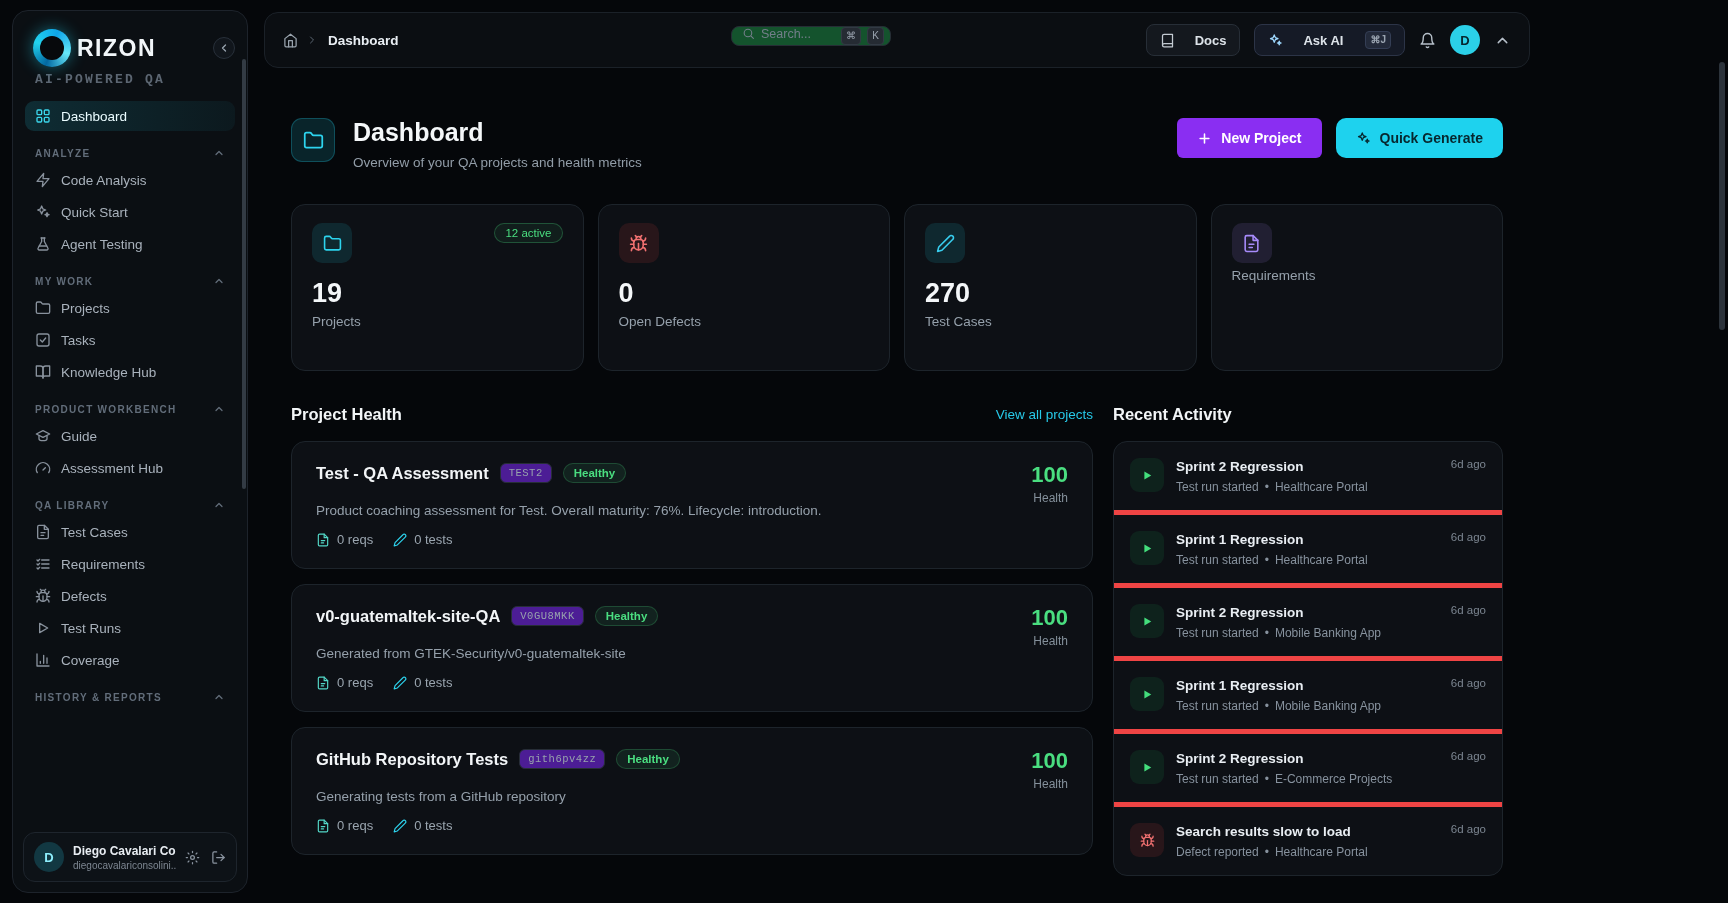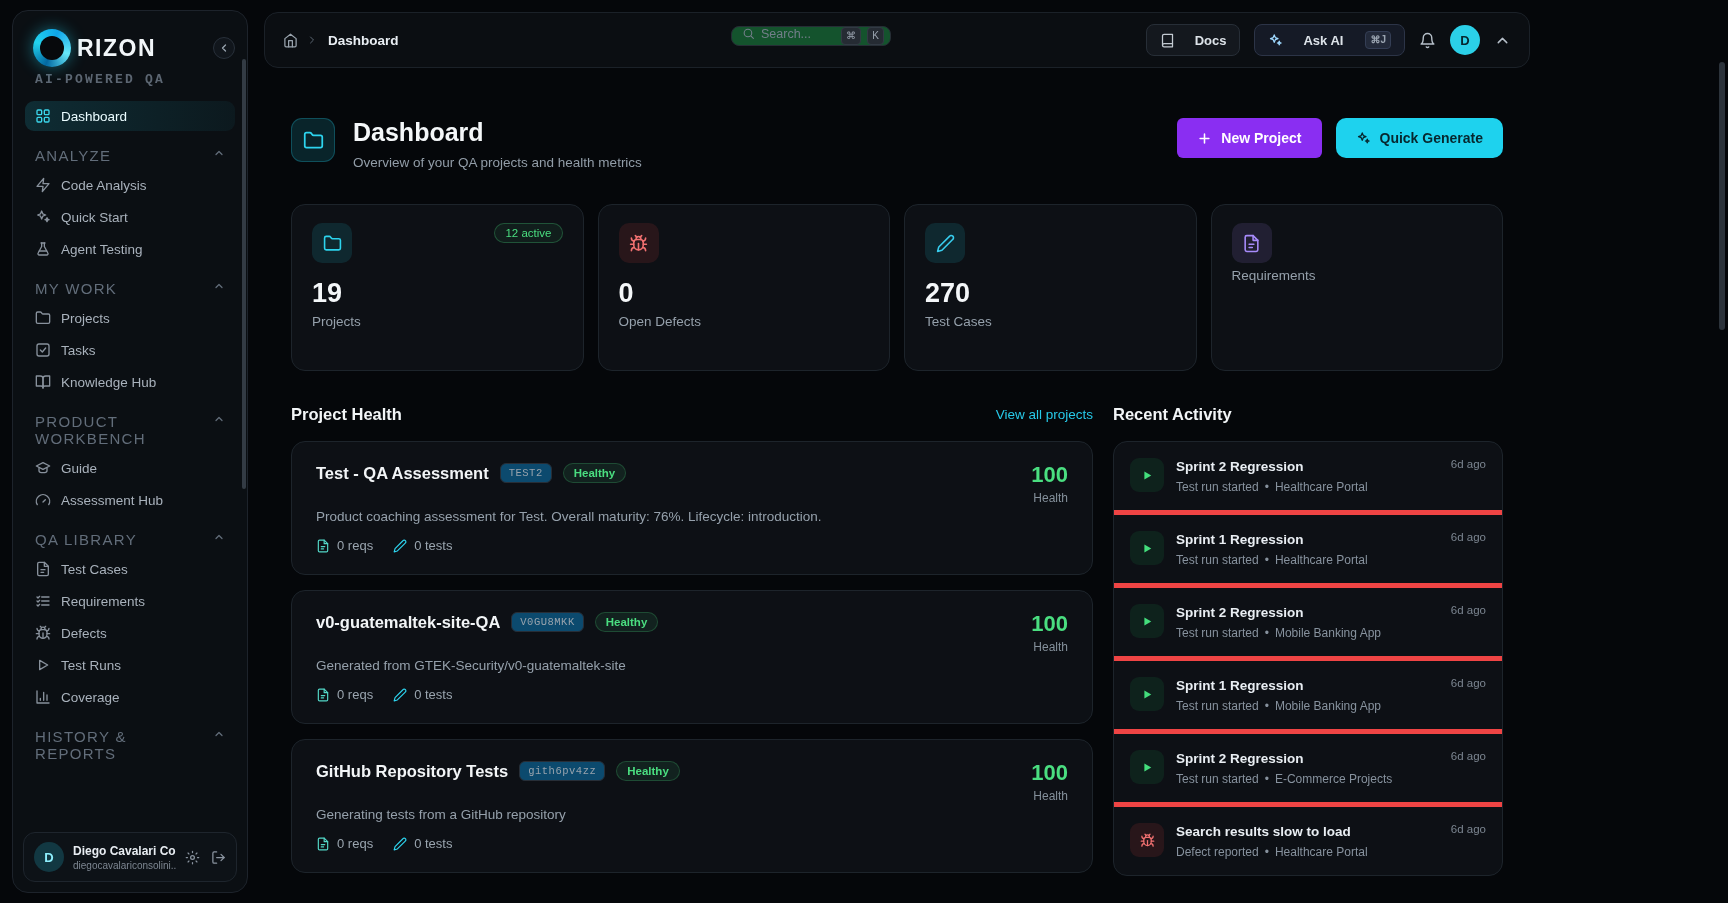--- a/index.html
+++ b/index.html
@@ -21,22 +21,22 @@
   .tagline { margin:5px 0 0 2px; font-size:13px; letter-spacing:2.2px; color:#5c6672; font-weight:700;font-family:Liberation Mono, monospace; }
   .collapse-btn { position:absolute; right:12px; top:26px; width:22px; height:22px; border-radius:50%;
     background:#11161c; border:1px solid #28303a; display:flex; align-items:center; justify-content:center; color:#9aa4b0; }
   .collapse-btn svg { width:12px; height:12px; }
   .sb-nav { padding:14px 12px 0; }
   .sb-item { display:flex; align-items:center; gap:10px; padding:7px 10px; border-radius:9px;
     color:#a9b2bc; font-size:13.5px; margin-bottom:2px; cursor:pointer; }
   .sb-item svg { width:16px; height:16px; color:#88919c; }
   .sb-item.active { background:linear-gradient(90deg, rgba(34,211,238,.15), rgba(34,211,238,.05)); color:#eafcff; }
   .sb-item.active svg { color:#3bd6ec; }
-  .sb-section { display:flex; align-items:flex-start; justify-content:space-between; padding:0 10px;
-    margin:16px 0 6px; font-size:15px; font-weight:400; letter-spacing:1.3px; color:#626d7a; cursor:pointer; }
+  .sb-section { display:flex; align-items:center; justify-content:space-between; padding:0 10px;
+    margin:16px 0 6px; font-size:10px; font-weight:700; letter-spacing:1.3px; color:#626d7a; cursor:pointer; }
   .sb-section svg { width:12px; height:12px; color:#626d7a; }
   .sb-scroll { position:absolute; right:1px; top:48px; width:4px; height:430px; border-radius:2px; background:#333b44; }
   .user-panel { position:absolute; left:10px; right:10px; bottom:10px; display:flex; align-items:center; gap:9px;
     padding:9px 10px; background:#0d1217; border:1px solid #1e252d; border-radius:12px; }
   .user-avatar { width:30px; height:30px; border-radius:50%; background:#123842; color:#8deefc;
     font-weight:700; font-size:13px; display:flex; align-items:center; justify-content:center; flex:none;}
   .user-meta { flex:1; min-width:0; }
   .user-name { font-size:12px; font-weight:700; color:#e8edf2; white-space:nowrap; overflow:hidden; }
   .user-email { font-size:10px; color:#7d8691; white-space:nowrap; overflow:hidden; margin-top:2px; }
   .user-actions { display:flex; gap:11px; color:#8a94a0; }
@@ -104,25 +104,25 @@
   .col-left { width:802px; flex:none; }
   .col-right { flex:1; min-width:0; }
   .sec-head { display:flex; align-items:center; justify-content:space-between; margin-bottom:16px; height:22px;}
   .sec-title { font-size:16.5px; font-weight:700; color:#f2f5f7; }
   .link-cyan { font-size:13.5px; color:#27c9e8; text-decoration:none; cursor:pointer; }
 
   .proj-card { background:#0d1015; border:1px solid #1d242b; border-radius:14px; padding:21px 24px;
     margin-bottom:15px; position:relative; }
   .proj-title-row { display:flex; align-items:center; gap:11px; }
   .proj-name { font-size:16.5px; font-weight:700; color:#f2f5f7; }
-  .badge-code { font-family:"Liberation Mono", monospace; font-size:10.5px; color:#98a3ad; background:#0c4a6e;
+  .badge-code { font-family:"Liberation Mono", monospace; font-size:10.5px; color:#98a3ad; background:#4c1d95;
     border:1px solid #272e37; padding:3px 8px; border-radius:6px; letter-spacing:.5px; }
   .badge-healthy { font-size:11.5px; font-weight:600; color:#4ade80; background:rgba(74,222,128,.09);
     border:1px solid rgba(74,222,128,.22); padding:3px 10px; border-radius:999px; }
-  .proj-desc { font-size:13.5px; color:#95a0ab; margin-top:26px; }
+  .proj-desc { font-size:13.5px; color:#95a0ab; margin-top:20px; }
   .proj-meta { display:flex; gap:20px; margin-top:14px; align-items:center; }
   .meta-item { display:flex; align-items:center; gap:7px; font-size:13px; color:#9aa5af; }
   .meta-item svg { width:14px; height:14px; }
   .meta-doc svg { color:#53d8c8; }
   .meta-pen svg { color:#2dd4ee; }
   .proj-health { position:absolute; right:24px; top:20px; text-align:right; }
   .health-val { font-size:22px; font-weight:800; color:#4ade80; }
   .health-label { font-size:12px; color:#84909b; margin-top:3px; }
   .proj-card.partial { margin-top:57px; height:160px; }
 

